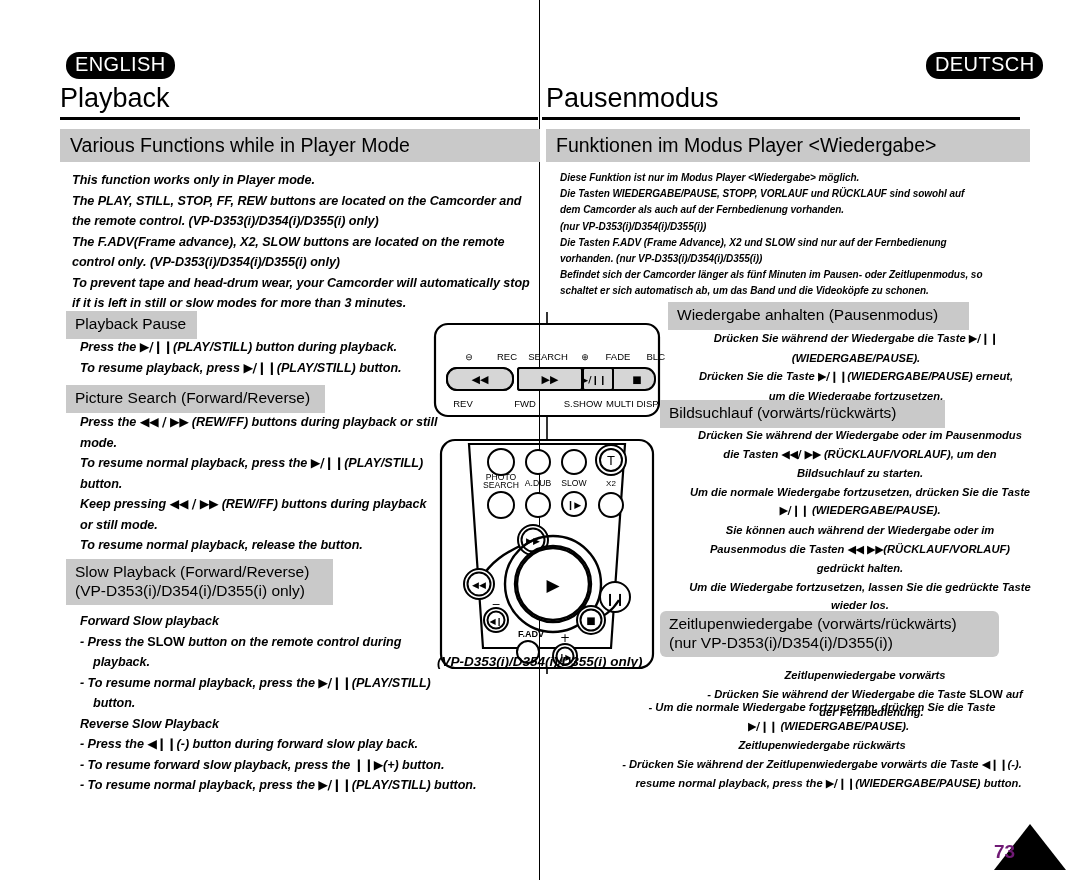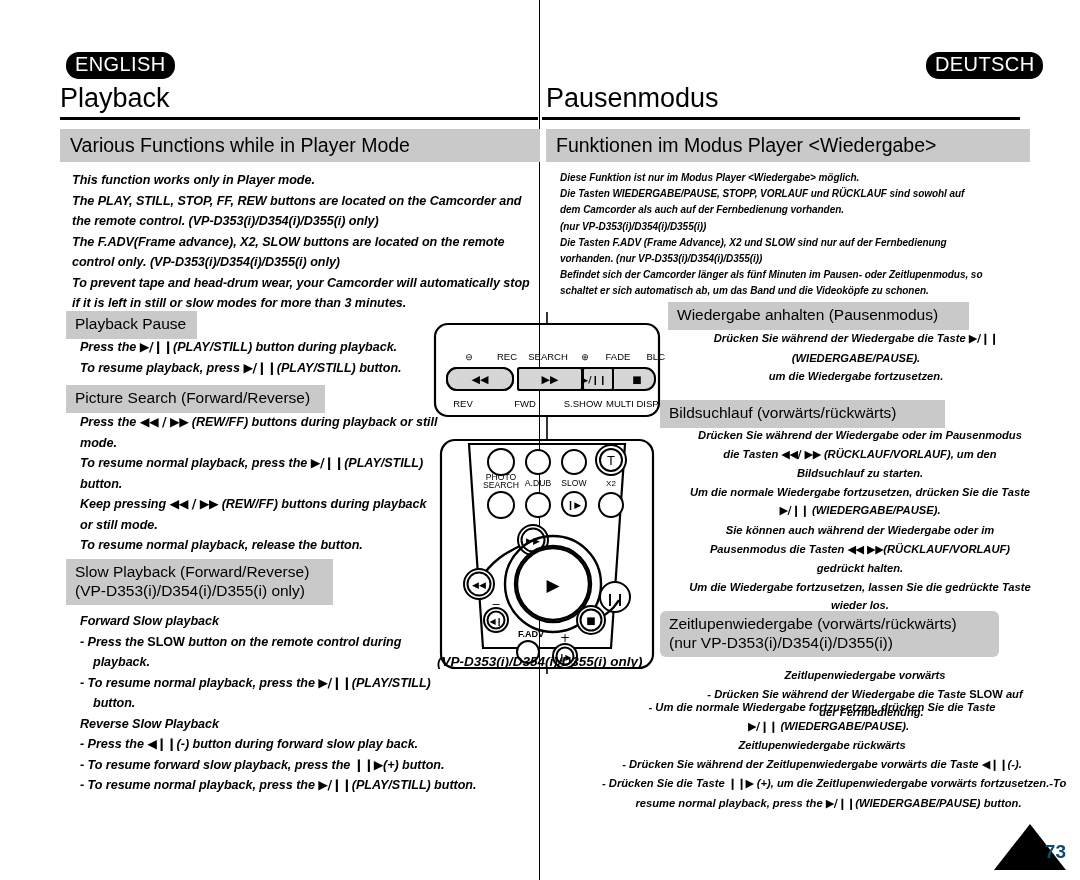--- a/index.html
+++ b/index.html
@@ -189,22 +189,22 @@
     left: 0; top: 0;
     width: 0; height: 0;
     border-left: 36px solid transparent;
     border-right: 36px solid transparent;
     border-bottom: 46px solid #000;
   }
   #page-number .num {
     position: absolute;
     left: 0; top: 17px;
     width: 72px;
-    text-align: right;
-    color: #0c4a6e;
+    text-align: left;
+    color: #701a75;
     font-size: 19px;
     font-weight: bold;
     font-family: "Liberation Sans", sans-serif;
   }
 </style>
 </head>
 <body>
 
 <div id="page">
 
@@ -427,20 +427,22 @@
     <span class="ln">Befindet sich der Camcorder länger als fünf Minuten im Pausen- oder Zeitlupenmodus, so</span>
     <span class="ln">schaltet er sich automatisch ab, um das Band und die Videoköpfe zu schonen.</span>
   </div>
 
   <div class="band band-sub" id="band-de-pause">Wiedergabe anhalten (Pausenmodus)</div>
 
   <div class="body-de-sm" id="txt-de-pause">
     <span class="ln"><span>Drücken Sie während der Wiedergabe die Taste</span>
       <span class="glyph">▶/❙❙</span></span>
     <span class="ln">(WIEDERGABE/PAUSE).</span>
+    <span class="ln"><span>Drücken Sie die Taste</span>
+      <span class="glyph">▶/❙❙</span><span>(WIEDERGABE/PAUSE) erneut,</span></span>
     <span class="ln">um die Wiedergabe fortzusetzen.</span>
   </div>
 
   <div class="band band-sub" id="band-de-search">Bildsuchlauf (vorwärts/rückwärts)</div>
 
   <div class="body-de-sm" id="txt-de-search">
     <span class="ln">Drücken Sie während der Wiedergabe oder im Pausenmodus</span>
     <span class="ln"><span>die Tasten</span>
       <span class="glyph">◀◀/ ▶▶</span>
       <span>(RÜCKLAUF/VORLAUF), um den</span></span>
@@ -469,23 +471,20 @@
     <span class="ln" style="padding-left:13px;">der Fernbedienung.</span>
   </div>
 
   <div class="body-de-sm" id="txt-de-tail">
     <span class="ln">- Um die normale Wiedergabe fortzusetzen, drücken Sie die Taste</span>
     <span class="ln" style="padding-left:13px;"><span class="glyph">▶/❙❙</span>
       <span>(WIEDERGABE/PAUSE).</span></span>
     <span class="ln">Zeitlupenwiedergabe rückwärts</span>
     <span class="bullet"><span>- Drücken Sie während der Zeitlupenwiedergabe vorwärts die Taste</span>
       <span class="glyph">◀❙❙</span><span>(-).</span></span>
-    <span class="bullet"><span>- Drücken Sie die Taste</span>
-      <span class="glyph">❙❙▶</span>
-      <span>(+), um die Zeitlupenwiedergabe vorwärts fortzusetzen.-To</span></span>
     <span class="ln" style="padding-left:13px;"><span>resume normal playback, press the</span>
       <span class="glyph">▶/❙❙</span><span>(WIEDERGABE/PAUSE) button.</span></span>
   </div>
 
   <div id="page-number">
     <div class="tri"></div>
     <div class="num">73</div>
   </div>
 
 </div>

